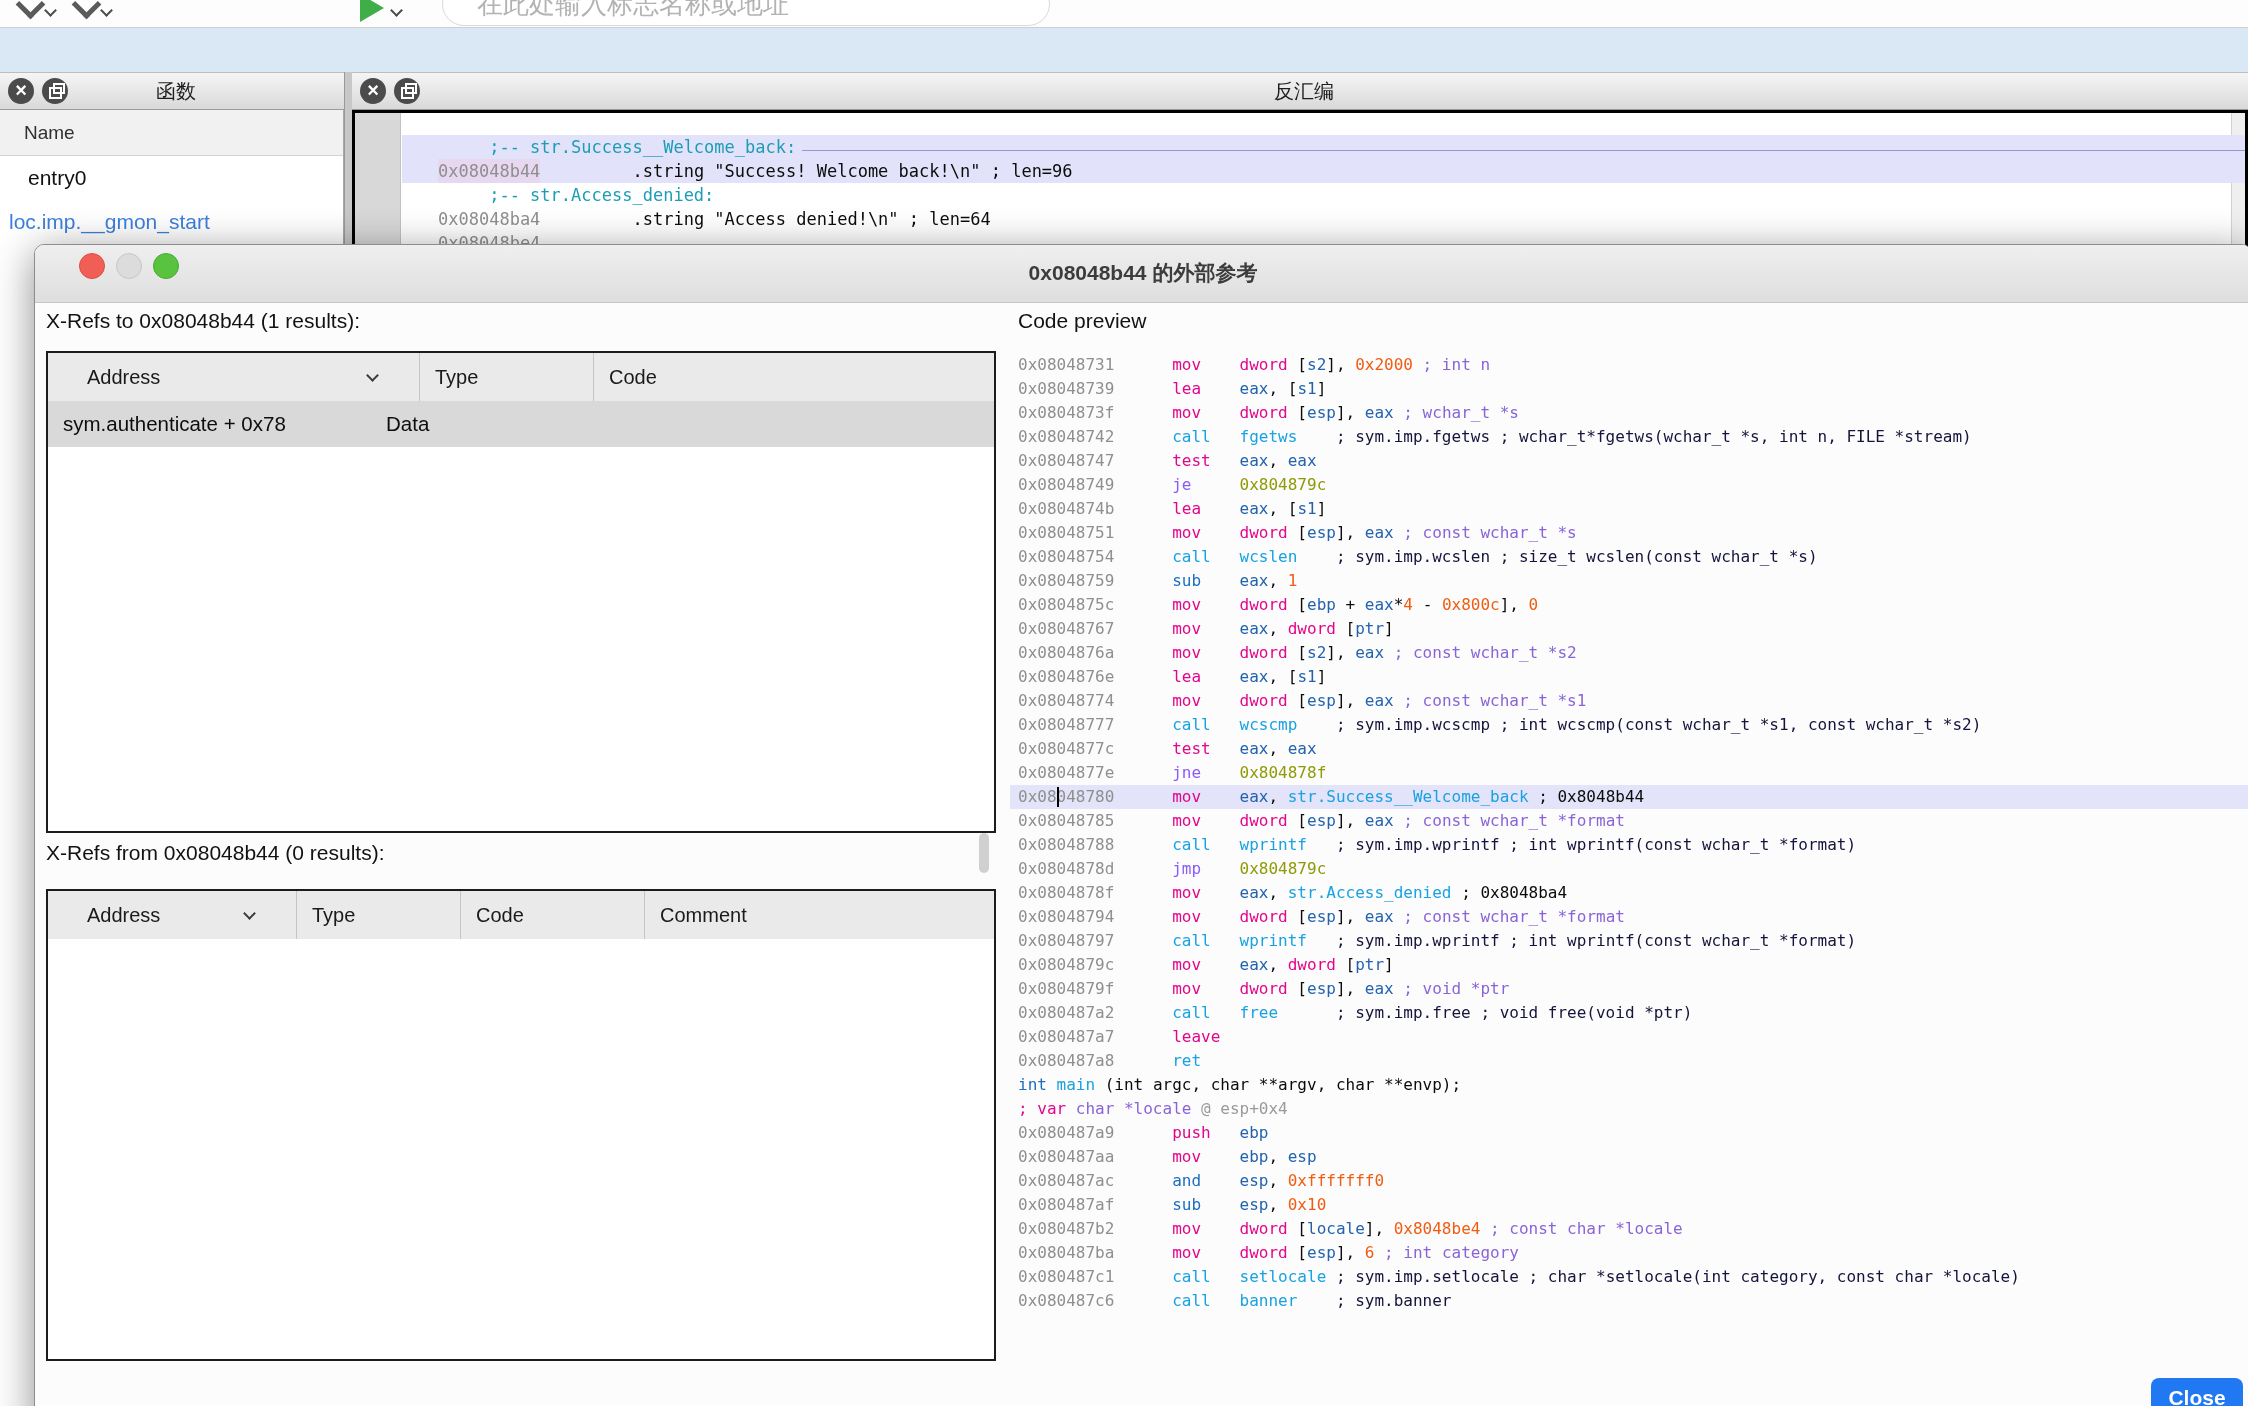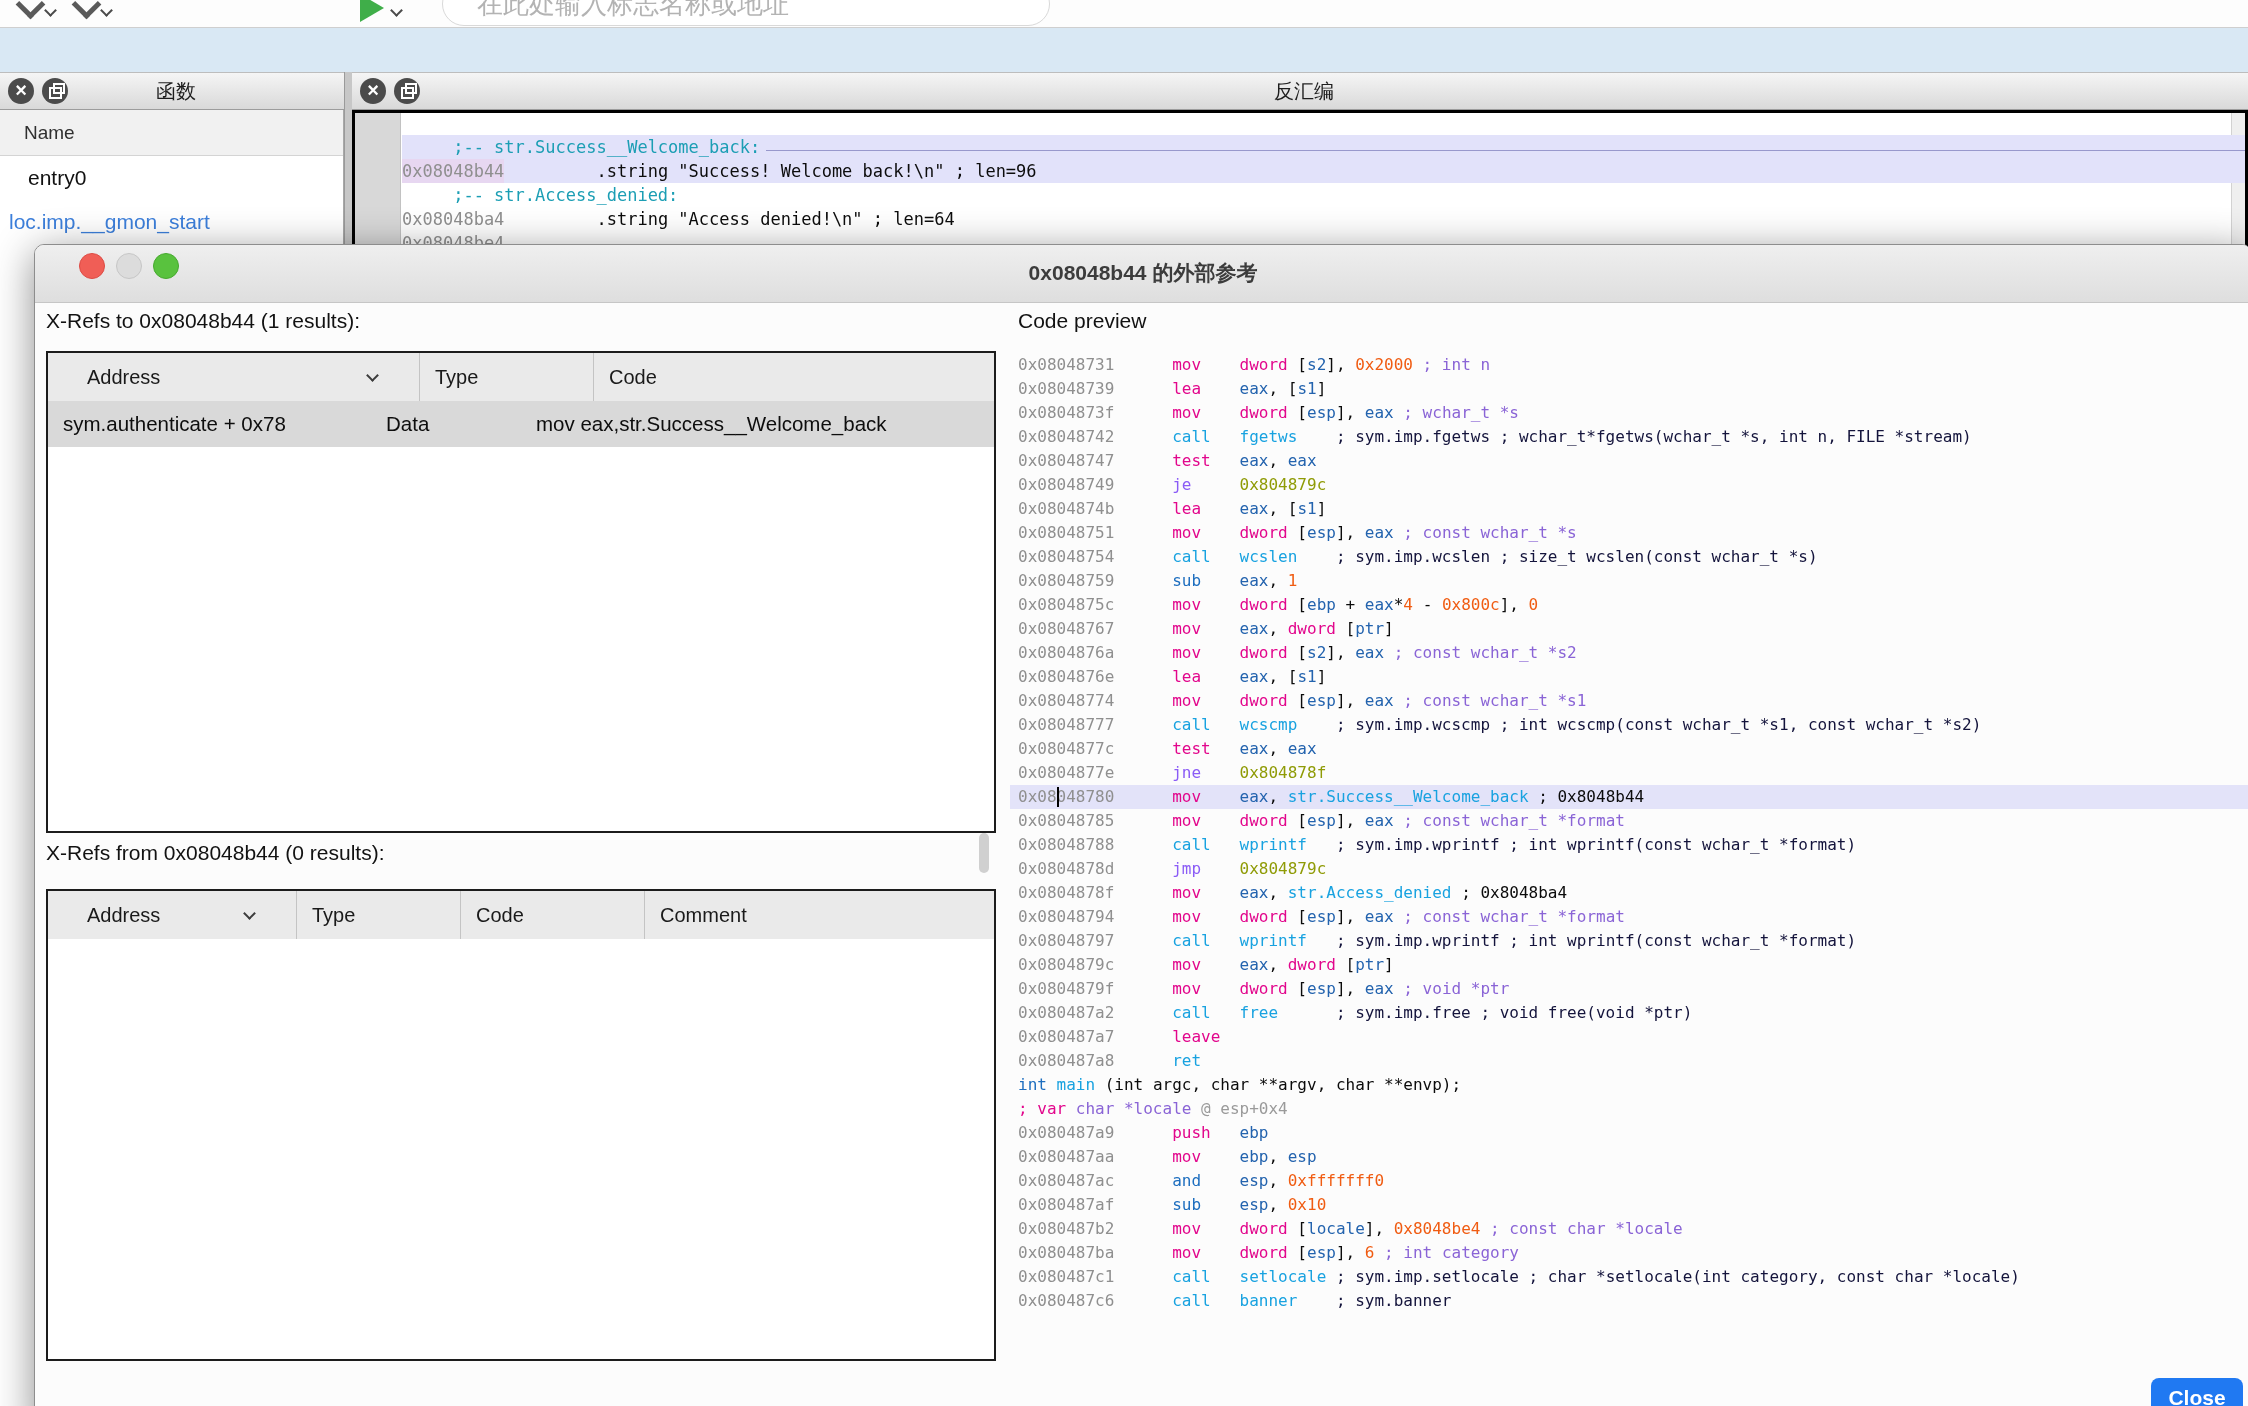--- a/index.html
+++ b/index.html
@@ -27,21 +27,21 @@
 
   .fn-panel { position:absolute; left:0; top:110px; width:344px; height:1260px; background:#fff; border-right:1px solid #a8a8a8; }
   .fn-name-row { height:46px; background:#f1f1f1; border-bottom:1px solid #d4d4d4; display:flex; align-items:center; padding-left:24px; font-size:19px; color:#303030; }
   .fn-row { height:44px; display:flex; align-items:center; padding-left:28px; font-size:21px; color:#111; }
   .fn-row.link { color:#3c7fdb;padding-left:9px; }
   .panel-divider { position:absolute; left:344px; top:72px; width:8px; height:1334px; background:#c7c7c7; border-left:1px solid #9a9a9a; }
 
   .dis-panel { position:absolute; left:352px; top:110px; width:1896px; height:1296px; background:#ffffff; border:3px solid #000; }
   .dis-gutter { position:absolute; left:0; top:0; width:46px; height:100%; background:#d8d8d8; border-right:1px solid #c2c2c2; }
   .dis-lines { position:absolute; left:47px; top:22px; right:0; font-family:"DejaVu Sans Mono","Liberation Mono",monospace; font-size:17px; line-height:24px; white-space:pre; }
-  .drow { display:flex; height:24px; }
+  .drow { display:flex; height:24px; padding-left:36px; }
   .drow.dhl { background:#e2e2fa; }
   .dsp { display:inline-block; width:5ch; flex:none; }
   .dflag { color:#1b9eb4; flex:none; }
   .dline { flex:1; height:16px; border-bottom:1px solid #9898cc; margin-left:6px; }
   .daddr { color:#8f8f8f; flex:none; }
   .daddr.dbox { background:#e7d7f1; }
   .dbody { color:#0c0c0c; flex:none; }
   .dis-scroll { position:absolute; right:0; top:0; width:14px; height:100%; background:#efefef; border-left:1px solid #d2d2d2; }
 
   
@@ -135,21 +135,20 @@
         <div class="th" style="width: 150px;">
           <span>Type</span>
         </div>
         <div class="th" style="flex: 1 1 0%;">
           <span>Code</span>
         </div>
       </div>
       <div class="trow">
         <div class="td" style="width: 323px;">sym.authenticate + 0x78</div>
         <div class="td" style="width: 150px;">Data</div>
-        <div class="td" style="flex: 1 1 0%;">mov eax,str.Success__Welcome_back</div>
       </div>
     </div>
 
   <div class="left-scroll-thumb"></div>
 
   <div class="sec-label" style="left:11px; top:596px;">X-Refs from 0x08048b44 (0 results):</div>
   <div class="xtable" style="left:11px; top:644px; width:950px; height:472px;">
       <div class="thead">
         <div class="th" style="width: 200px;">
           <span>Address</span>

